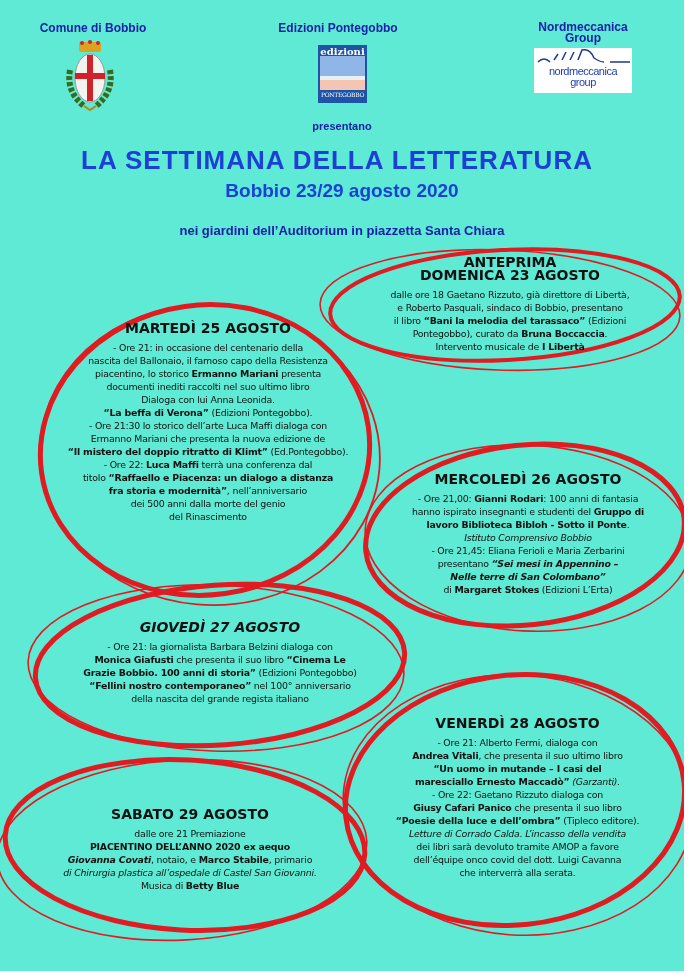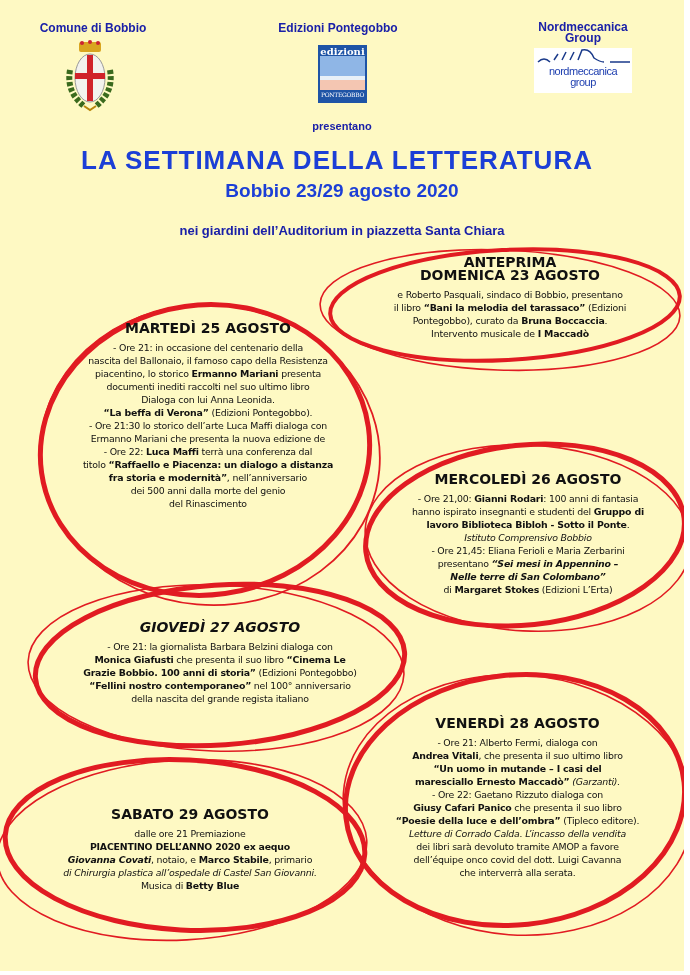--- a/index.html
+++ b/index.html
@@ -1,19 +1,19 @@
 <!DOCTYPE html>
 <html><head>
 <meta charset="utf-8">
 <style>
   * { box-sizing: border-box; margin: 0; padding: 0; }
   html, body { width: 690px; height: 975px; background: #ffffff; overflow: hidden; }
   #poster {
     position: relative; width: 684px; height: 971px; left: 0; top: 0;
-    background: #fef9c3; overflow: hidden;
+    background: #5eead4; overflow: hidden;
     font-family: "DejaVu Sans", sans-serif;
   }
   .hdr { position: absolute; color: #1a20a8; font-family: "Liberation Sans", sans-serif; font-weight: bold; text-align: center; }
   .sponsor-name { font-size: 12px; line-height: 12px; }
   .title { font-size: 26px; letter-spacing: 1px; color: #1c3fd6; }
   .subtitle { font-size: 19px; color: #1c3fd6; }
   .venue { font-size: 13px; color: #1a20a8; }
   .presentano { font-size: 11px; }
 
   .logo { position: absolute; }
@@ -94,36 +94,38 @@
       <ellipse cx="518" cy="805" rx="175" ry="130" stroke-width="1.6" transform="rotate(4 518 805)"></ellipse>
 
       <ellipse cx="185" cy="845" rx="180" ry="85" stroke-width="5" transform="rotate(3 185 845)"></ellipse>
       <ellipse cx="182" cy="850" rx="185" ry="90" stroke-width="1.6" transform="rotate(-3 182 850)"></ellipse>
     </g>
   </svg>
 
   <div class="block" style="left:350px; top:256px; width:320px;">
     <span class="line day" style="margin-bottom:0">ANTEPRIMA</span>
     <span class="line day">DOMENICA 23 AGOSTO</span>
+    <span class="line">dalle ore 18 Gaetano Rizzuto, già direttore di Libertà,</span>
     <span class="line">e Roberto Pasquali, sindaco di Bobbio, presentano</span>
     <span class="line"><span>il libro </span><b>“Bani la melodia del tarassaco”</b><span> (Edizioni</span></span>
     <span class="line"><span>Pontegobbo), curato da </span><b>Bruna Boccaccia</b><span>.</span></span>
-    <span class="line"><span>Intervento musicale de </span><b>I Maccadò</b></span>
+    <span class="line"><span>Intervento musicale de </span><b>I Libertà</b></span>
   </div>
 
   <div class="block" style="left:48px; top:322px; width:320px;">
     <span class="line day">MARTEDÌ 25 AGOSTO</span>
     <span class="line">- Ore 21:  in occasione del centenario   della</span>
     <span class="line">nascita del Ballonaio, il famoso capo della Resistenza</span>
     <span class="line"><span>piacentino, lo storico </span><b>Ermanno Mariani</b><span> presenta</span></span>
     <span class="line">documenti inediti raccolti nel suo ultimo libro</span>
     <span class="line">Dialoga con lui Anna Leonida.</span>
     <span class="line"><b>“La beffa di Verona”</b><span> (Edizioni Pontegobbo).</span></span>
     <span class="line">- Ore 21:30 lo storico dell’arte Luca Maffi dialoga con</span>
     <span class="line">Ermanno Mariani che presenta la nuova edizione de</span>
+    <span class="line"><b>“Il mistero del doppio ritratto di Klimt”</b><span> (Ed.Pontegobbo).</span></span>
     <span class="line"><span>- Ore 22: </span><b>Luca Maffi</b><span> terrà una conferenza dal</span></span>
     <span class="line"><span>titolo </span><b>“Raffaello e Piacenza: un dialogo a distanza</b></span>
     <span class="line"><b>fra storia e modernità”</b><span>, nell’anniversario</span></span>
     <span class="line">dei 500 anni dalla morte del genio</span>
     <span class="line">del Rinascimento</span>
   </div>
 
   <div class="block" style="left:378px; top:473px; width:300px;">
     <span class="line day">MERCOLEDÌ 26 AGOSTO</span>
     <span class="line"><span>- Ore 21,00: </span><b>Gianni Rodari</b><span>: 100 anni di fantasia</span></span>

